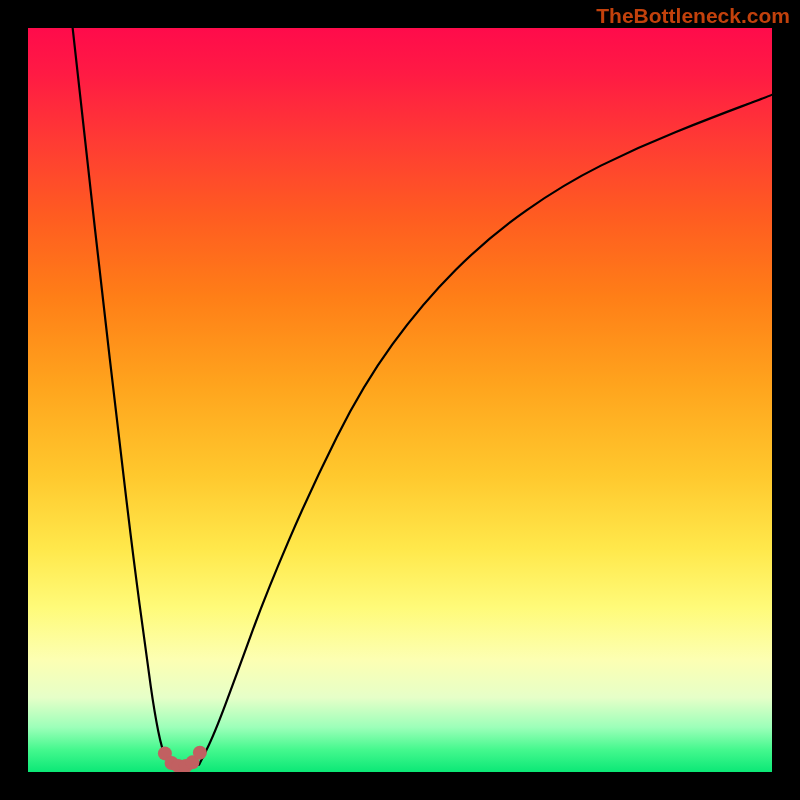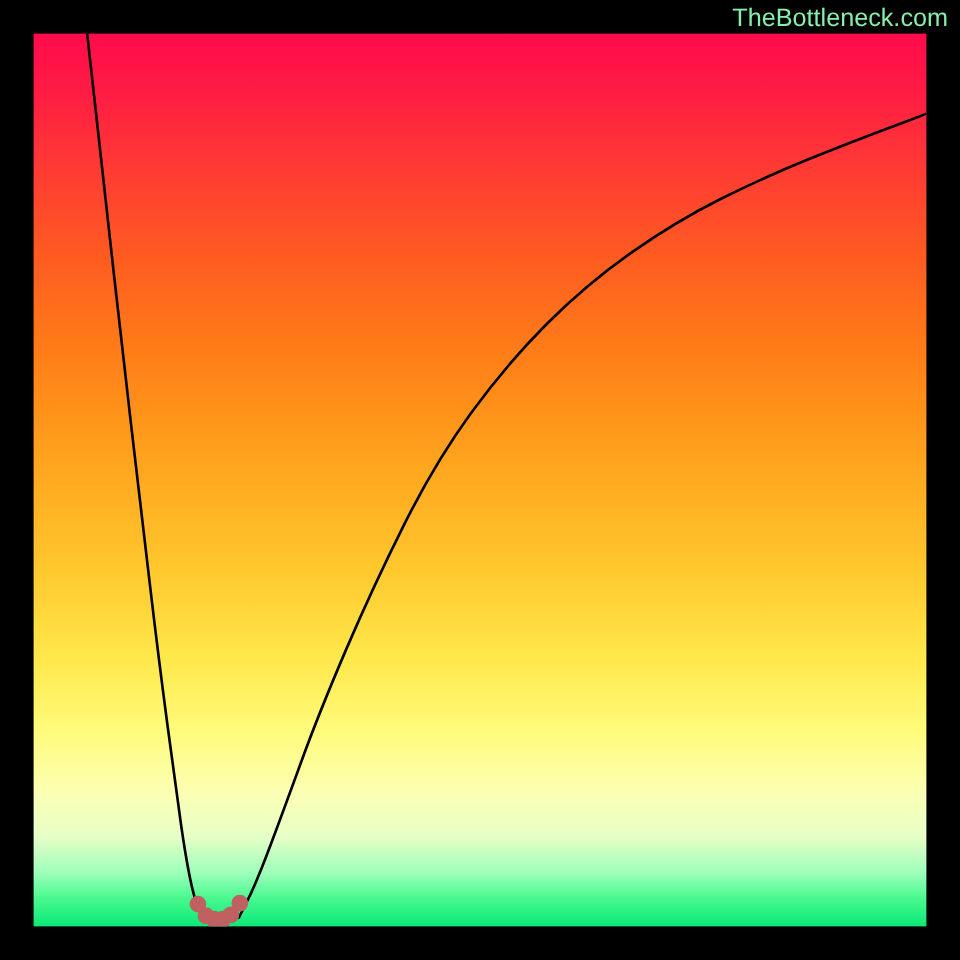--- a/index.html
+++ b/index.html
@@ -41,23 +41,23 @@
       #e6ffc8 90%,
       #9cffb9 94%,
       #45f88e 97%,
       #0be876 100%
     );
   }
   .watermark {
     position: absolute;
     top: 4px;
     right: 10px;
-    color: #86efac;
+    color: #c2410c;
     font-size: 21px;
-    font-weight: 400;
+    font-weight: 700;
     letter-spacing: 0;
   }
   svg.curves {
     position: absolute;
     top: 0;
     left: 0;
     width: 744px;
     height: 744px;
   }
   .curve-path {

